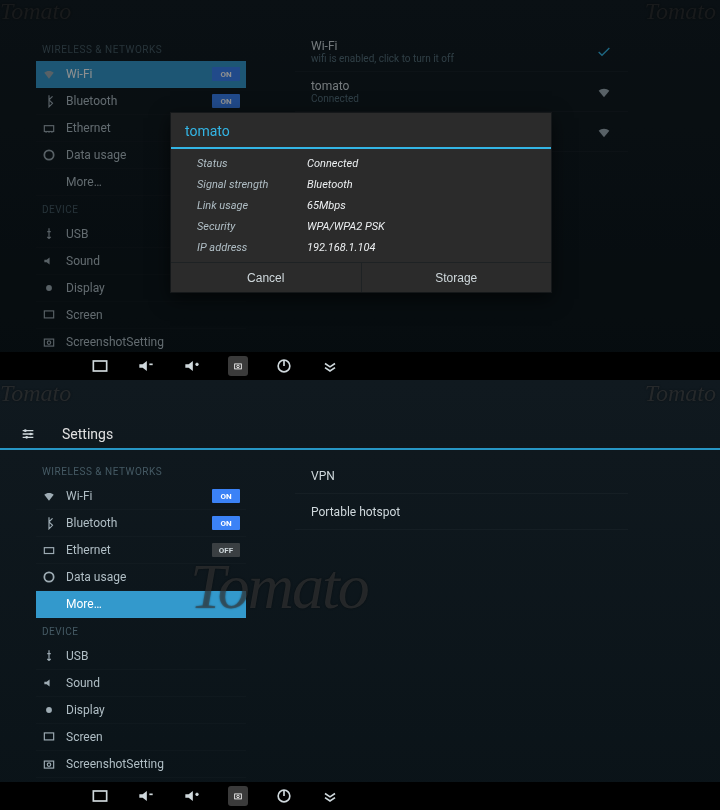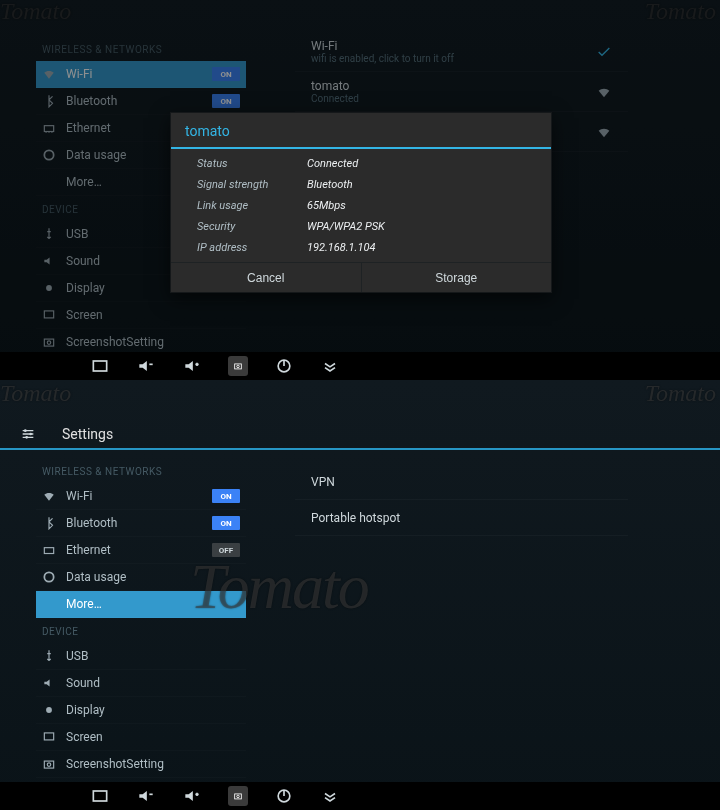--- a/index.html
+++ b/index.html
@@ -99,21 +99,21 @@
   
   .actionbar {
     position:absolute; left:0; right:0; top:40px; height:30px;
     border-bottom:2px solid #2796c4;
     display:flex; align-items:center; padding:0 20px; gap:26px;
     color:#e0e0e0; font-size:14px;
   }
   .actionbar .icon { width:16px;height:16px; }
 
   .screen.bottom .sidebar { top:78px; }
-  .screen.bottom .main-list { top:84px; }
+  .screen.bottom .main-list { top:78px; }
 
   
   .navstrip {
     position:absolute; left:0; right:0; bottom:0; height:28px;
     background:#000;
     display:flex; align-items:center; gap:26px;
     padding-left:90px;
   }
   .screen.top .navstrip { padding-left:90px; }
   .navstrip .navicon { width:20px;height:20px; display:flex;align-items:center;justify-content:center;}

